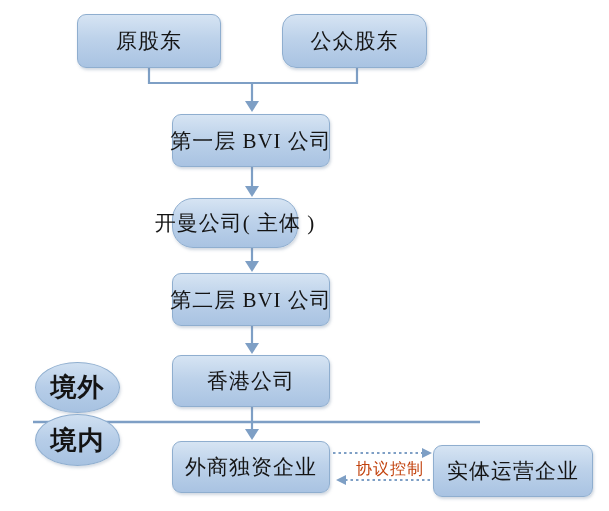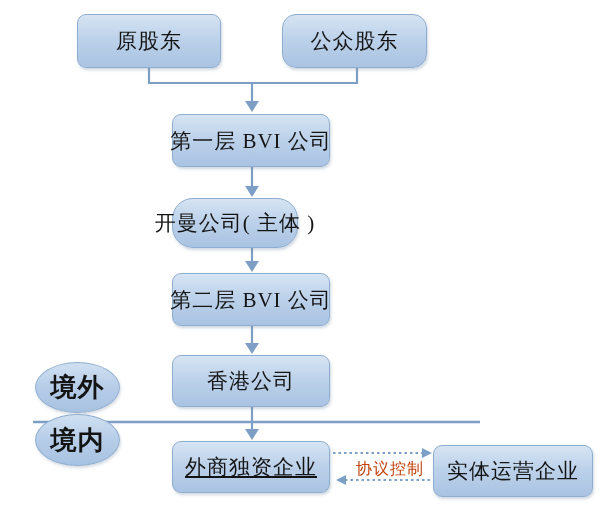--- a/index.html
+++ b/index.html
@@ -80,21 +80,21 @@
   <div class="node" style="left:282px;top:14px;width:145px;height:54px;border-radius:14px;">公众股东</div>
 
   <div class="node" style="left:172px;top:114px;width:158px;height:53px;">第一层 BVI 公司</div>
 
   <div class="node" style="left:172px;top:198px;width:126px;height:50px;border-radius:21px;">开曼公司( 主体 )</div>
 
   <div class="node" style="left:172px;top:273px;width:158px;height:53px;">第二层 BVI 公司</div>
 
   <div class="node" style="left:172px;top:355px;width:158px;height:52px;">香港公司</div>
 
-  <div class="node" style="left:172px;top:441px;width:158px;height:52px;text-decoration:underline;">外商独资企业</div>
+  <div class="node" style="left:172px;top:441px;width:158px;height:52px;">外商独资企业</div>
 
   <div class="node" style="left:433px;top:445px;width:160px;height:52px;">实体运营企业</div>
 
   <div class="region" style="left:35px;top:362px;width:85px;height:51px;">境外</div>
 
   <div class="region" style="left:35px;top:414px;width:85px;height:52px;text-align:right;">境内</div>
 
   <div class="edge-label" style="left:344px;top:459px;width:80px;">协议控制</div>
 
 </div>

